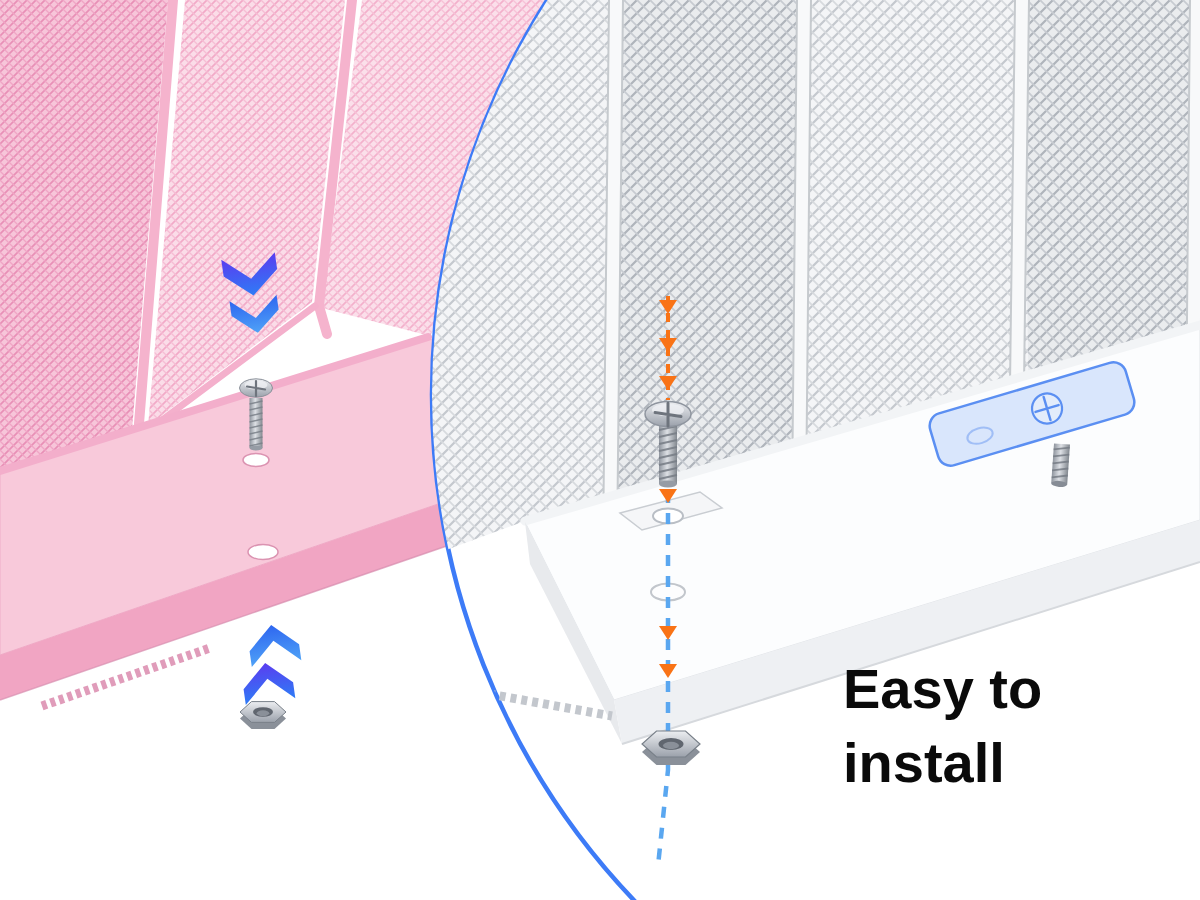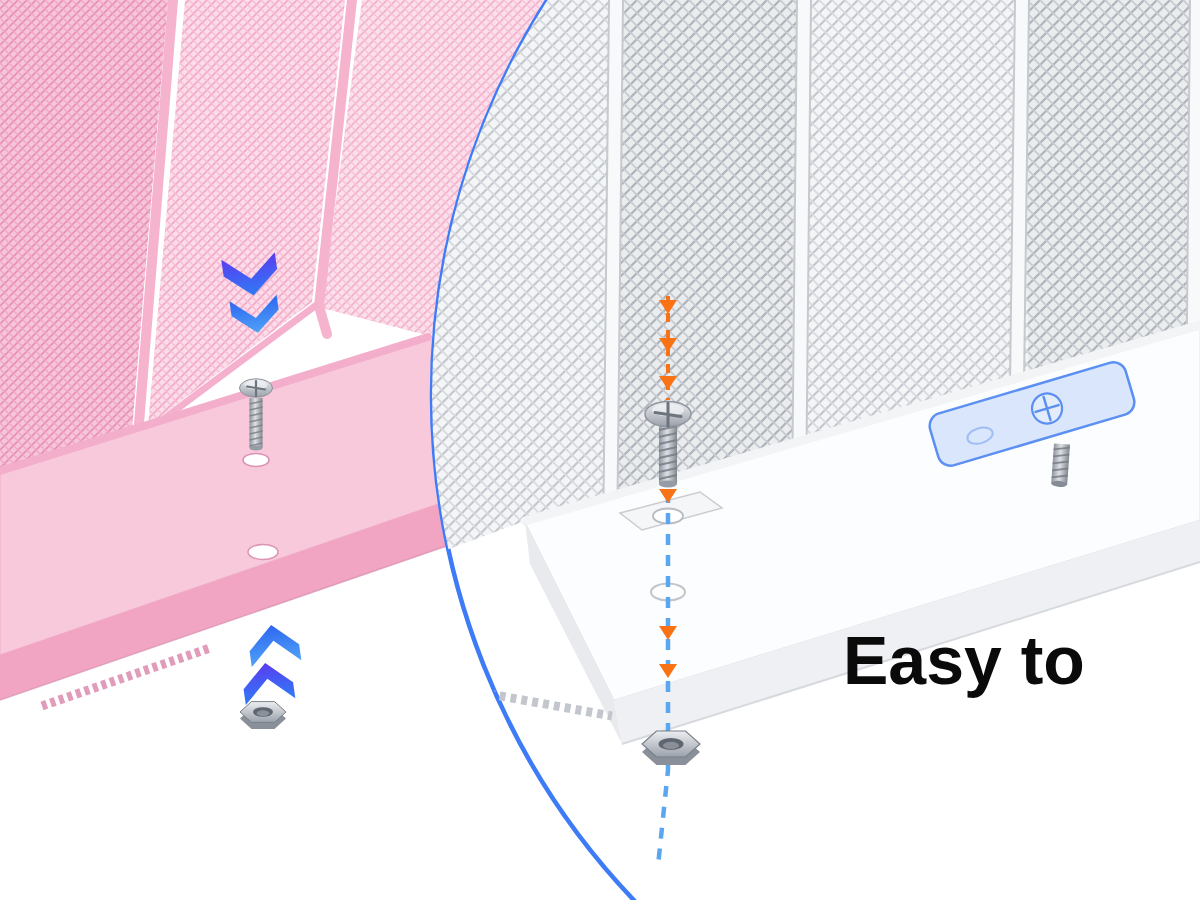--- a/index.html
+++ b/index.html
@@ -1,22 +1,22 @@
 <!DOCTYPE html>
 <html style="--text: #0a0a0a; --blue-accent: #2e6bf0; --indigo-accent: #5a3df0; --blue-light: #5aa7f0; --orange-accent: #f97316; --circle-stroke: #3d7bf7; --pink-frame: #f5b3cd; --pink-base-top: #f8c9da; --pink-base-front: #f1a5c3; --white-frame: #f8f9fa; --slab-top: #fcfdfe; --slab-front: #eef0f3; --plate-fill: #cfe0fb; --plate-stroke: #5b8ff2; --metal-light: #e7eaee; --metal-dark: #868c95;"><head>
 <meta charset="utf-8">
 <style>
   * { margin:0; padding:0; box-sizing:border-box; }
   html,body { width:1200px; height:900px; background:#fff; overflow:hidden;
               font-family:"Liberation Sans", sans-serif; }
   .stage { position:relative; width:1200px; height:900px; background:#fff; }
   .stage svg { position:absolute; left:0; top:0; }
   .caption {
-    position:absolute; left:843px; top:616px;
-    font-weight:700; font-size:68px; line-height:1.32;
+    position:absolute; left:843px; top:652px;
+    font-weight:700; font-size:56px; line-height:1.32;
     color:var(--text,#0a0a0a); letter-spacing:0;
   }
 </style>
 </head>
 <body>
 
 <div class="stage">
 
 <svg width="1200" height="900" viewBox="0 0 1200 900">
   <defs>
@@ -189,15 +189,16 @@
       <path d="M29,0 L14.5,13 L-14.5,13 L-29,0 L-14.5,-13 L14.5,-13 Z" transform="translate(0,8)" fill="#8a9099"></path>
       <path d="M29,0 L14.5,13 L-14.5,13 L-29,0 L-14.5,-13 L14.5,-13 Z" fill="url(#gMetalHead)" stroke="#798089" stroke-width="1.2"></path>
       <ellipse cx="0" cy="0" rx="12.5" ry="6" fill="#60666f"></ellipse>
       <ellipse cx="0" cy="1.5" rx="8" ry="3.7" fill="#8a9099"></ellipse>
     </g>
   </g>
 </svg>
 
   <div class="caption">
     <div>Easy to</div>
+    <div>install</div>
   </div>
 
 </div>
 
 </body></html>

